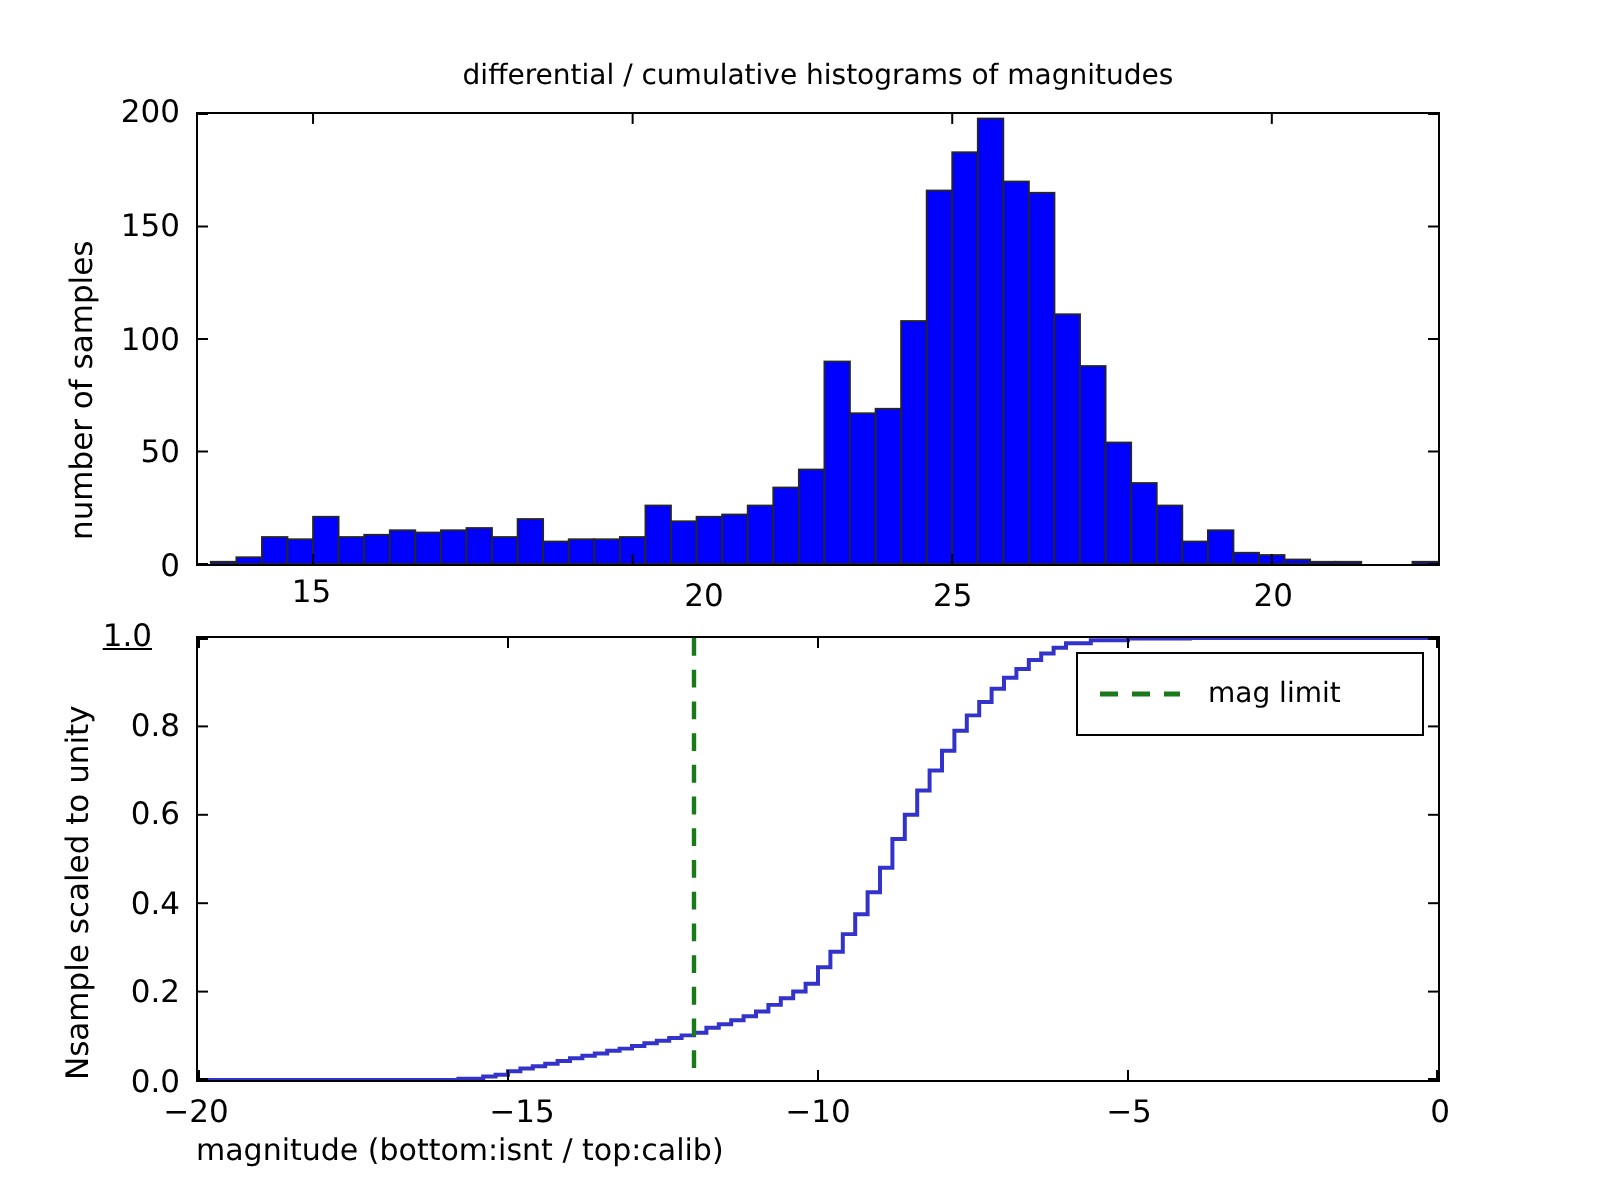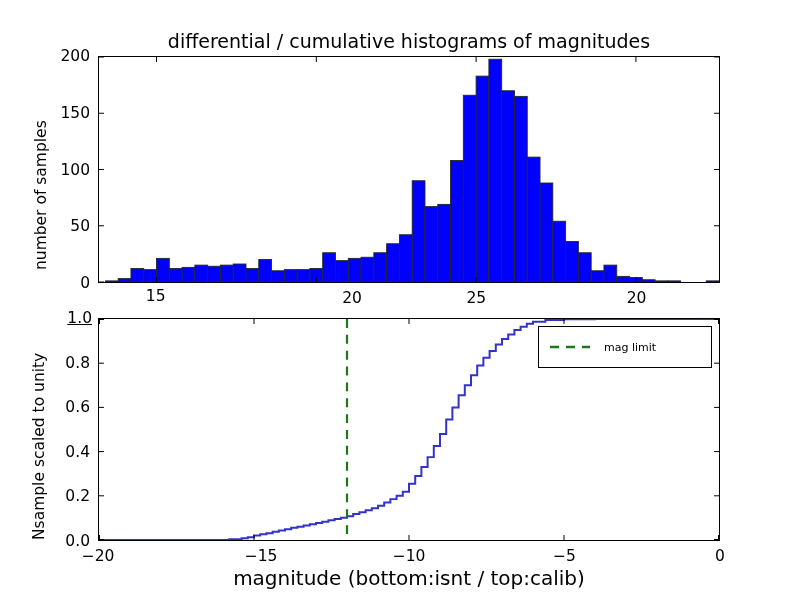--- a/index.html
+++ b/index.html
@@ -45,21 +45,21 @@
     width: 100%;
     height: 100%;
     display: block;
   }
   .chart-title {
     position: absolute;
     left: 98px;
     top: 30px;
     width: 622px;
     text-align: center;
-    font-size: 19px;
+    font-size: 14px;
     color: #000000;
     white-space: nowrap;
   }
   .ylabel {
     position: absolute;
     transform-origin: 0 0;
     transform: rotate(-90deg);
     font-size: 15.5px;
     color: #000000;
     white-space: nowrap;
@@ -70,22 +70,21 @@
   }
   #bottom-ylabel {
     left: 30px;
     top: 540px;
   }
   .xlabel {
     position: absolute;
     left: 98px;
     top: 566px;
     width: 622px;
-    text-align: center;
-    font-size: 20px;
+    font-size: 15px;
     color: #000000;
     white-space: nowrap;
   }
   .tick-label {
     position: absolute;
     font-size: 15.5px;
     color: #000000;
     white-space: nowrap;
   }
   .ytick-label {
@@ -108,21 +107,21 @@
     align-items: center;
     padding: 0 9px;
   }
   .legend-sample {
     width: 44px;
     height: 12px;
     flex: none;
   }
   .legend-text {
     margin-left: 12px;
-    font-size: 11px;
+    font-size: 14px;
     color: #000000;
     white-space: nowrap;
   }
 </style>
 </head>
 <body>
 
 <div id="figure">
 
   <div class="chart-title">differential / cumulative histograms of magnitudes</div>
@@ -248,21 +247,21 @@
         </g>
       </svg>
   </div>
 
   <div id="bottom-yticks">
       <div class="tick-label ytick-label" style="left: 90px; top: 541px;">0.0</div>
       <div class="tick-label ytick-label" style="left: 90px; top: 496.4px;">0.2</div>
       <div class="tick-label ytick-label" style="left: 90px; top: 451.8px;">0.4</div>
       <div class="tick-label ytick-label" style="left: 90px; top: 407.2px;">0.6</div>
       <div class="tick-label ytick-label" style="left: 90px; top: 362.6px;">0.8</div>
-      <div class="tick-label ytick-label" style="left: 92px; top: 318px; text-decoration: underline;">1.0</div>
+      <div class="tick-label ytick-label" style="left: 76px; top: 318px; text-decoration: underline;">1.0</div>
     </div>
   <div id="bottom-xticks">
       <div class="tick-label xtick-label" style="left: 98px; top: 547px;">−20</div>
       <div class="tick-label xtick-label" style="left: 261px; top: 547px;">−15</div>
       <div class="tick-label xtick-label" style="left: 409px; top: 547px;">−10</div>
       <div class="tick-label xtick-label" style="left: 564.5px; top: 547px;">−5</div>
       <div class="tick-label xtick-label" style="left: 720px; top: 547px;">0</div>
     </div>
 
   <div class="xlabel">magnitude (bottom:isnt / top:calib)</div>

